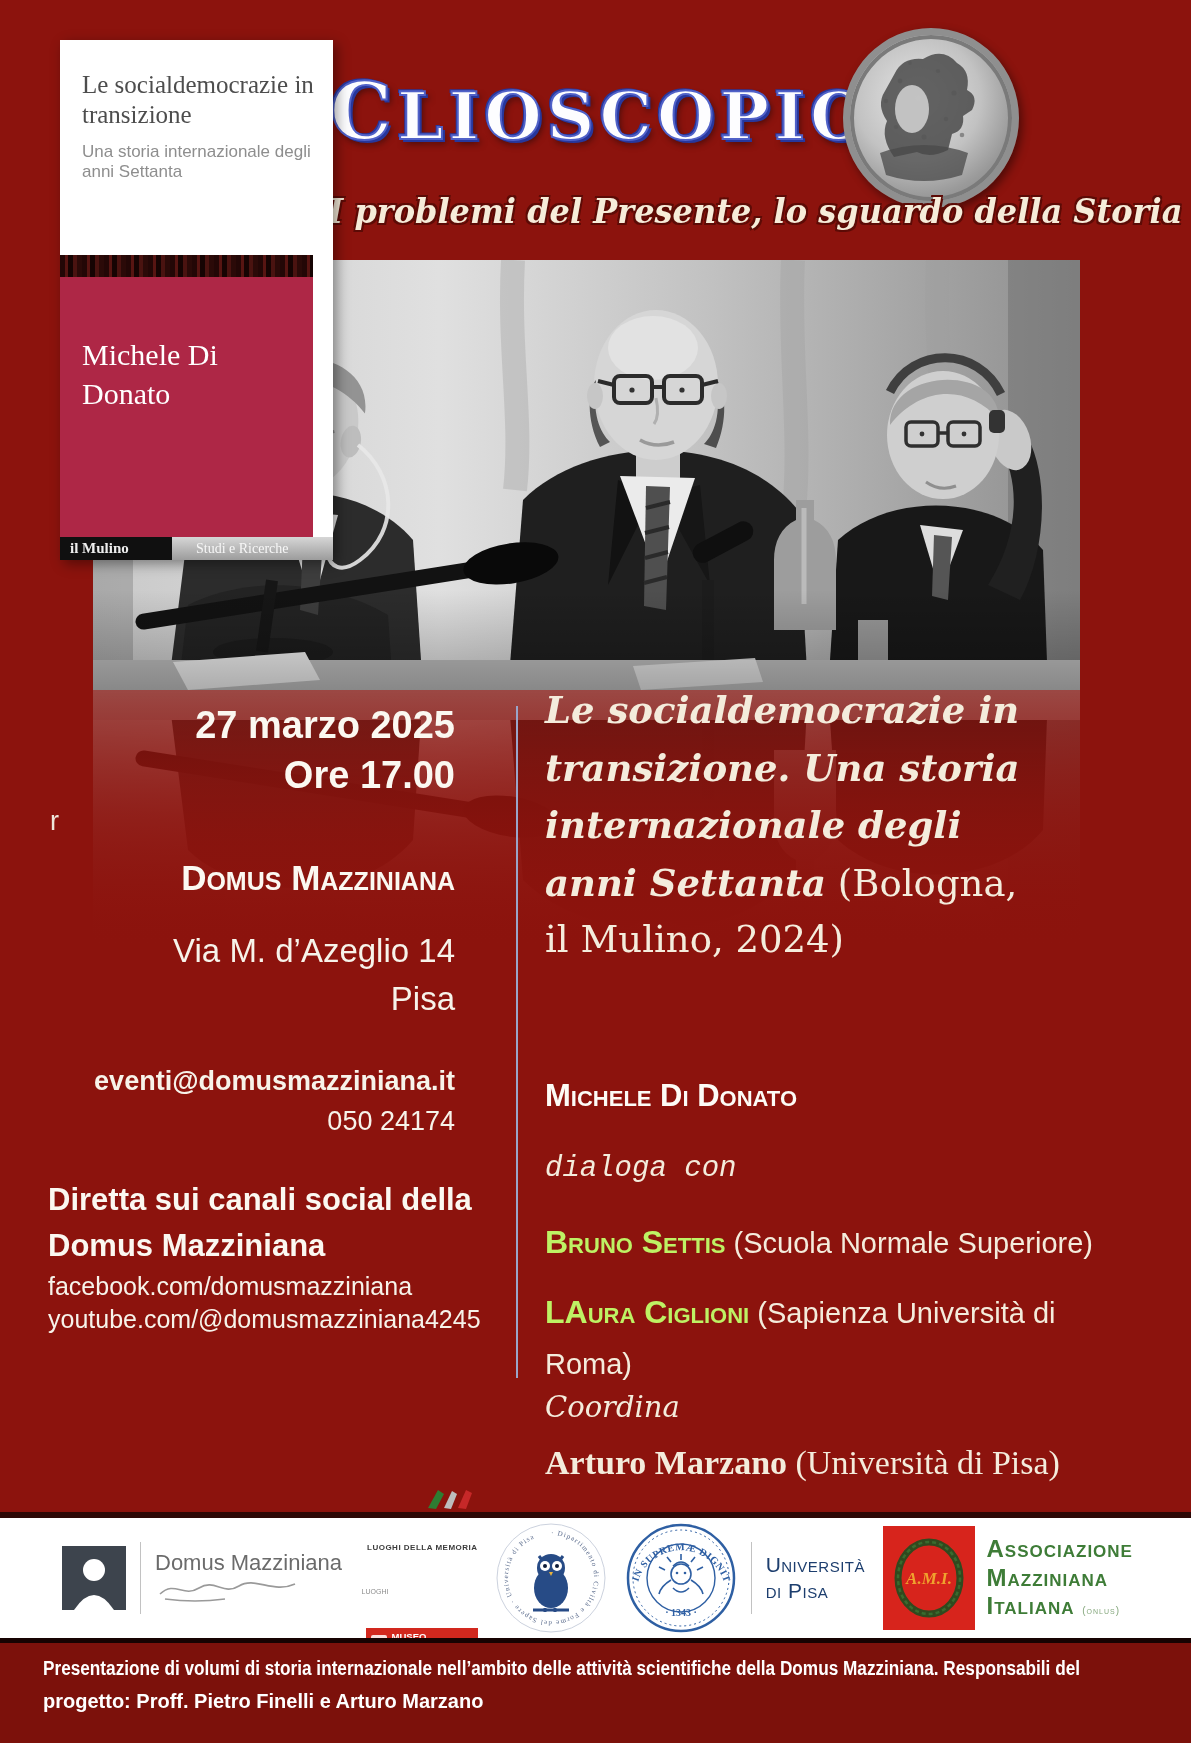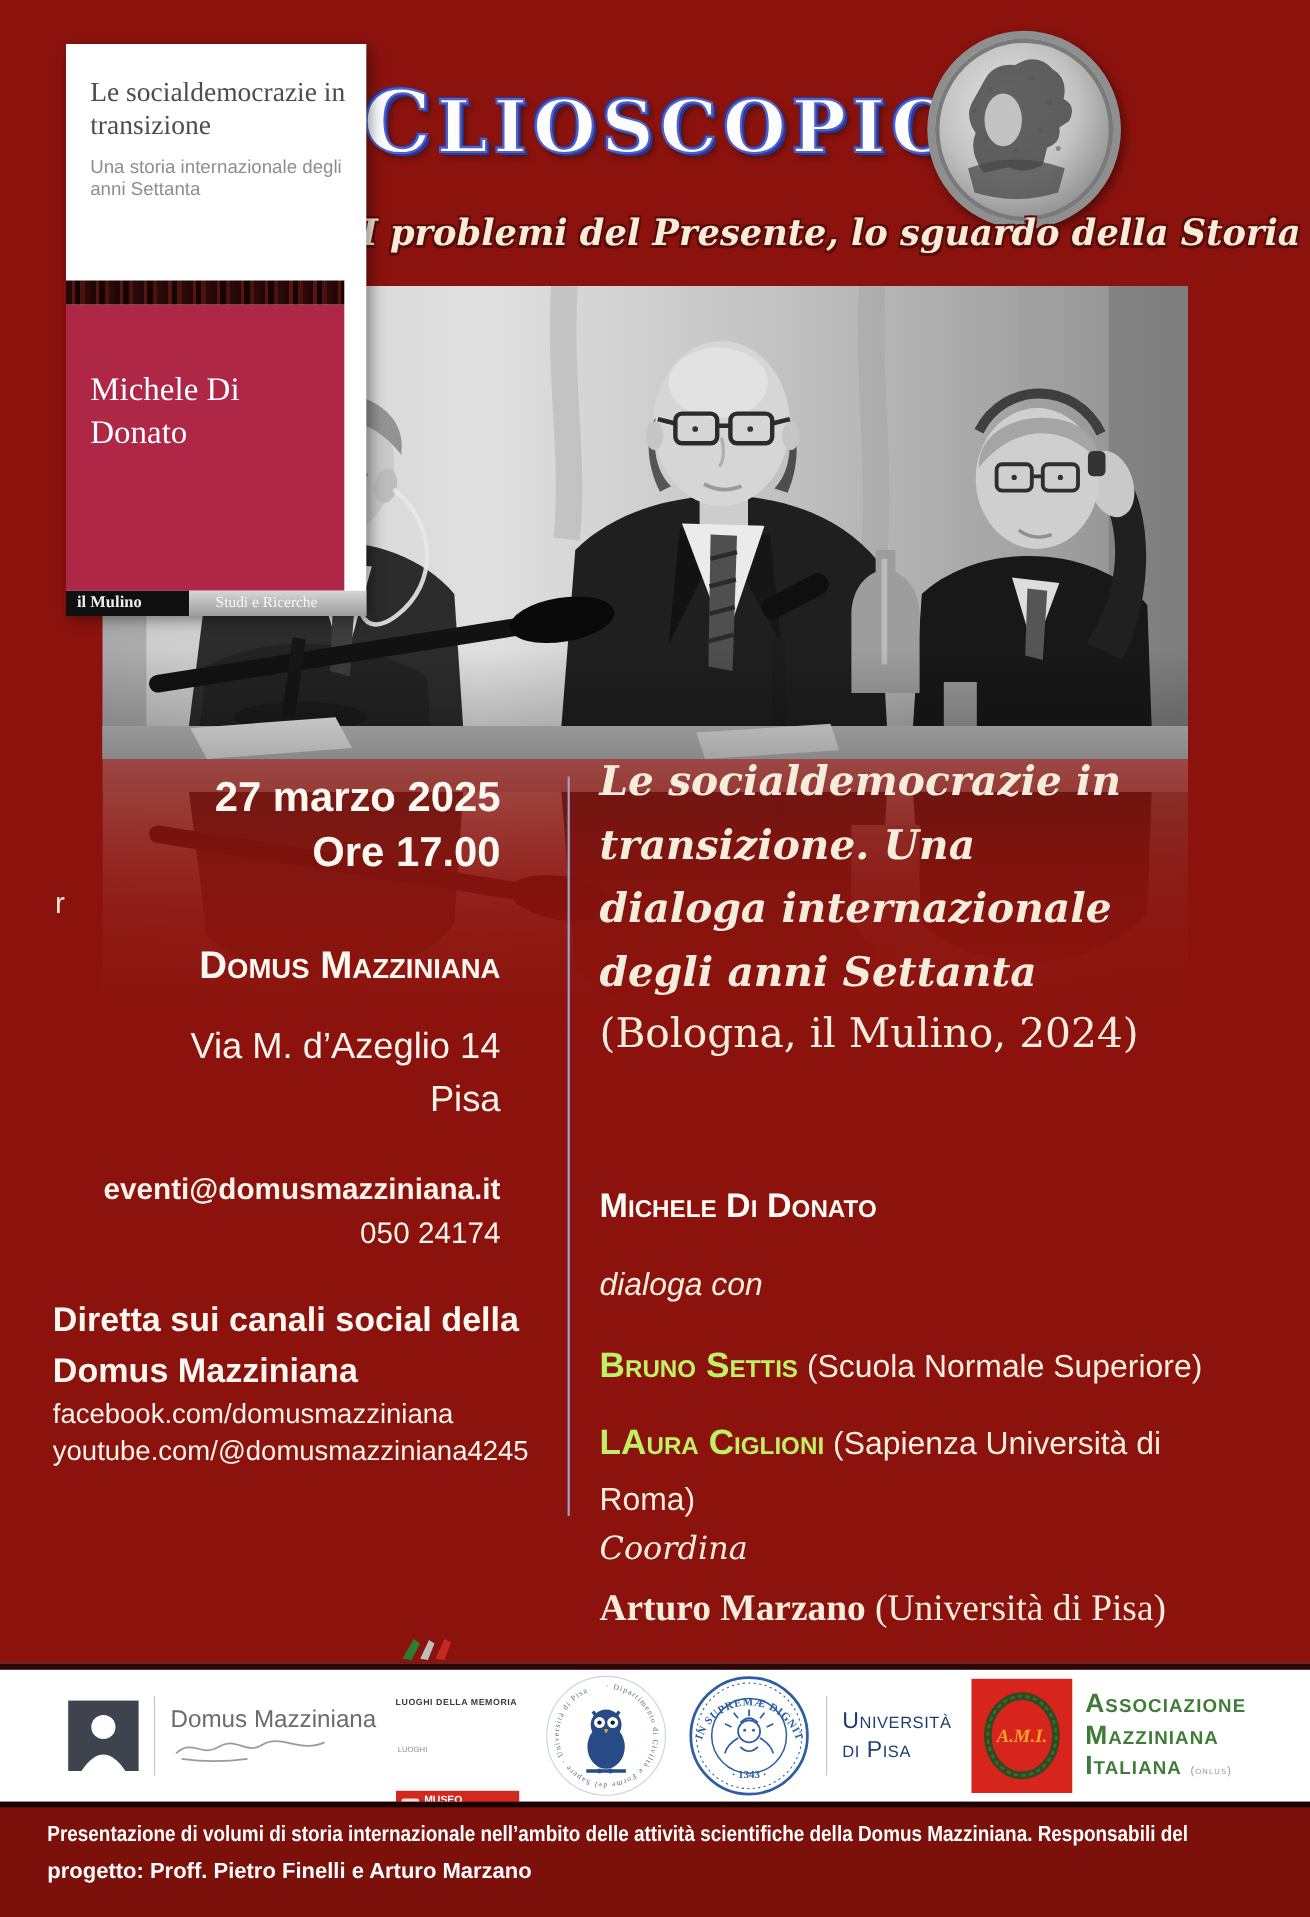--- a/index.html
+++ b/index.html
@@ -66,38 +66,38 @@
   .social-yt{left:48px;top:1305px;font-size:25px;z-index:3;}
 
   .separator{position:absolute;left:516px;top:706px;width:2px;height:672px;background:#9aa5c9;z-index:3;}
 
   
   .rc{left:545px;z-index:3;color:#f4ecdc;}
   .talk-title{top:682px;width:500px;font-family:"DejaVu Serif", serif;font-size:37px;line-height:1.53;}
   .t-italic{font-style:italic;font-weight:bold;}
   .t-plain{font-style:normal;font-weight:normal;}
   .talk-author{top:1078px;font-size:31px;font-weight:bold;font-variant:small-caps;color:#fdfbf6;}
-  .talk-dialoga{top:1152px;font-family:Liberation Sans, sans-serif;font-style:italic;font-size:29px;}
+  .talk-dialoga{top:1152px;font-family:Liberation Mono, monospace;font-style:italic;font-size:29px;}
   .talk-speaker1{top:1218px;width:560px;}
   .talk-speaker2{top:1288px;width:545px;}
   .sp-name{font-size:32px;font-weight:bold;font-variant:small-caps;color:#bef264;}
   .sp-affil{font-size:29px;line-height:1.75;}
   .talk-coordina{top:1390px;font-family:"DejaVu Serif", serif;font-style:italic;font-size:29px;}
   .talk-moderator{top:1444px;width:560px;font-family:"Liberation Serif", serif;font-size:34px;}
   .mod-name{font-weight:bold;}
 
   
   .logo-band{position:absolute;left:0;top:1512px;width:1191px;height:126px;background:#fff;z-index:5;
     border-top:6px solid #2d0806;box-sizing:content-box;
     display:flex;align-items:center;justify-content:space-between;padding:0 58px 0 62px;box-sizing:border-box;}
   .logo{display:flex;align-items:center;}
   .domus-square{width:64px;height:64px;background:#3d444d;display:flex;align-items:flex-end;justify-content:center;}
   .logo-divider{width:1px;height:72px;background:#c2c2c2;margin:0 14px;}
   .domus-name{font-size:22px;color:#6b6b6b;}
-  .memoria{display:flex;flex-direction:column;align-items:flex-start;width:118px;gap:32px;}
+  .memoria{display:flex;flex-direction:column;align-items:flex-end;width:118px;gap:32px;}
   .memoria-title{font-size:8px;font-weight:bold;letter-spacing:.5px;color:#3c3c3c;text-transform:uppercase;margin-top:1px;}
   .memoria-small{font-size:7px;color:#8d8d8d;text-transform:uppercase;align-self:flex-start;margin:4px 0 1px 2px;}
   .memoria-badge{background:#d2281e;color:#fff;width:112px;padding:4px 4px 4px 26px;box-sizing:border-box;position:relative;}
   .memoria-badge div{font-size:9.5px;font-weight:bold;text-transform:uppercase;line-height:1.15;}
   .memoria-emblem{position:absolute;left:5px;top:7px;width:16px;height:22px;background:#fff;opacity:.85;border-radius:2px;}
   .unipisa-name{font-size:21px;font-variant:small-caps;color:#1d3e6e;line-height:1.25;letter-spacing:.5px;}
   .ami-text{font-size:24px;font-weight:bold;font-variant:small-caps;color:#3e7c37;line-height:1.2;letter-spacing:1px;}
   .ami-suffix{font-size:10px;color:#86a87e;font-weight:normal;}
 
   
@@ -302,21 +302,21 @@
   <div class="abs lc lc-right venue-city">Pisa</div>
   <div class="abs lc lc-right contact-email">eventi@domusmazziniana.it</div>
   <div class="abs lc lc-right contact-phone">050 24174</div>
   <div class="abs lc streaming1">Diretta sui canali social della</div>
   <div class="abs lc streaming2">Domus Mazziniana</div>
   <div class="abs lc social-fb">facebook.com/domusmazziniana</div>
   <div class="abs lc social-yt">youtube.com/@domusmazziniana4245</div>
 
   <div class="separator"></div>
 
-  <div class="abs rc talk-title"><span class="t-italic">Le socialdemocrazie in transizione. Una dialoga internazionale degli anni Settanta</span><span class="t-plain"> (Bologna, il Mulino, 2024)</span></div>
+  <div class="abs rc talk-title"><span class="t-italic">Le socialdemocrazie in transizione. Una storia internazionale degli anni Settanta</span><span class="t-plain"> (Bologna, il Mulino, 2024)</span></div>
   <div class="abs rc talk-author">Michele Di Donato</div>
   <div class="abs rc talk-dialoga">dialoga con</div>
   <div class="abs rc talk-speaker1"><span class="sp-name">Bruno Settis</span><span class="sp-affil"> (Scuola Normale Superiore)</span></div>
   <div class="abs rc talk-speaker2"><span class="sp-name">LAura Ciglioni</span><span class="sp-affil"> (Sapienza Università di Roma)</span></div>
   <div class="abs rc talk-coordina">Coordina</div>
   <div class="abs rc talk-moderator"><span class="mod-name">Arturo Marzano</span><span> (Università di Pisa)</span></div>
 
   <div class="logo-band">
 
     <div class="logo">

